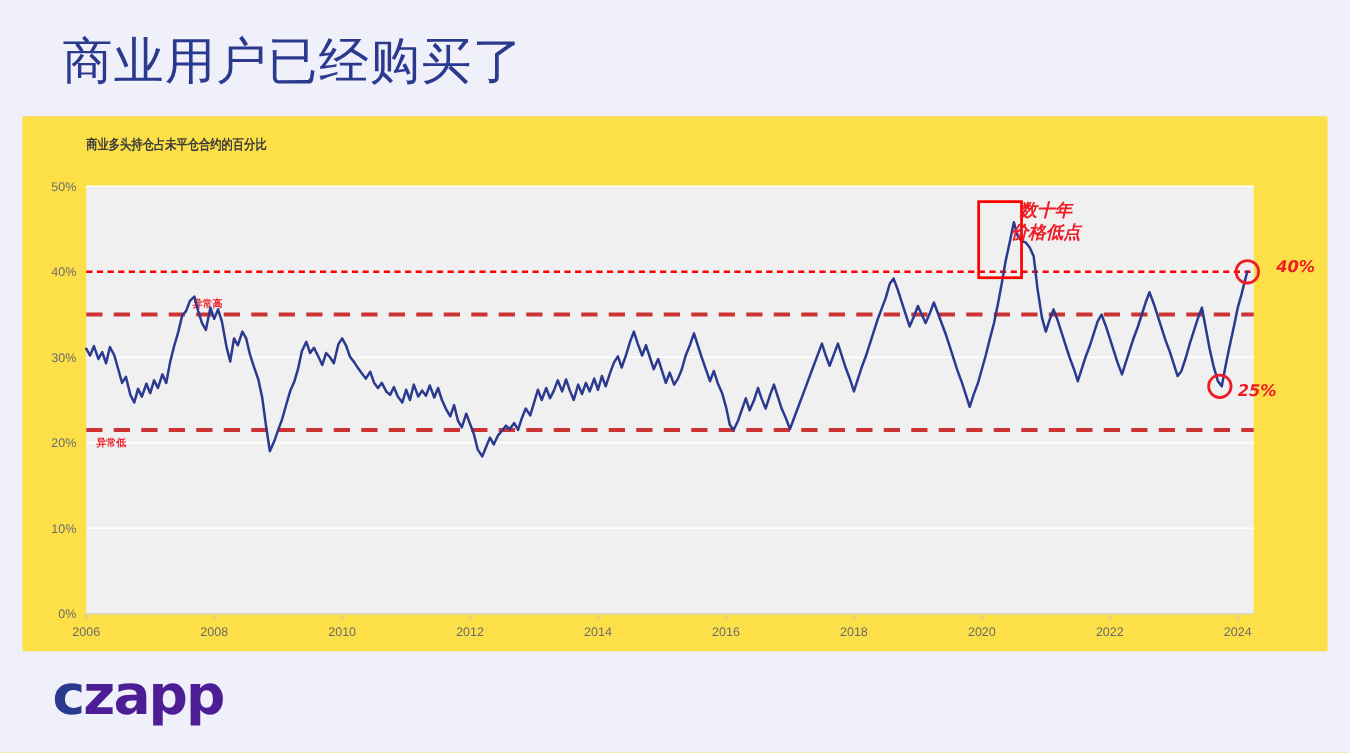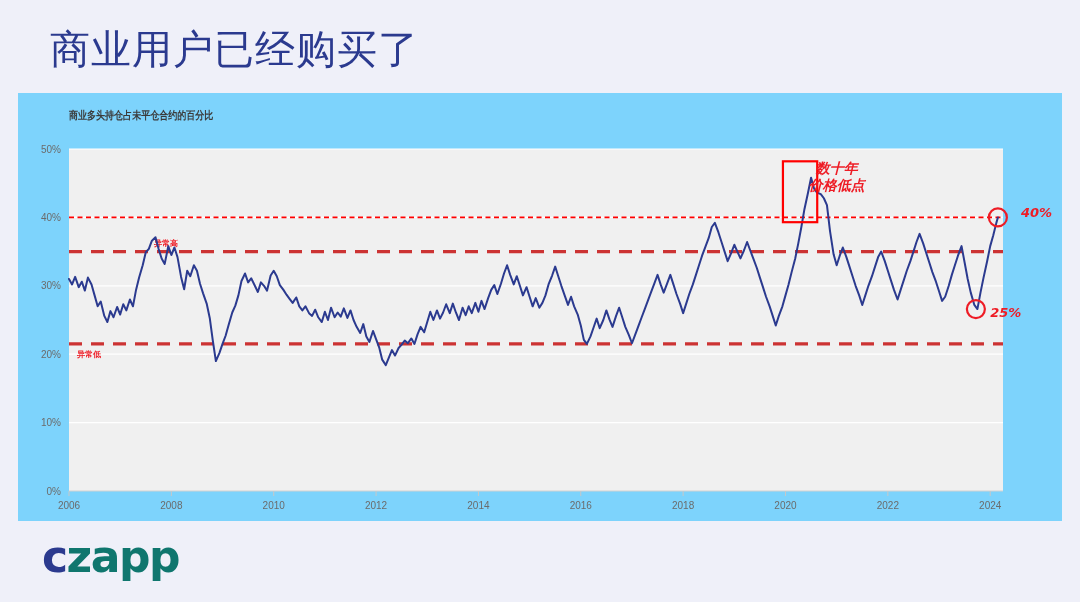--- a/index.html
+++ b/index.html
@@ -29,21 +29,21 @@
     letter-spacing: 1px;
     font-family: Liberation Sans, sans-serif;
     white-space: nowrap;
   }
   #chart-card {
     position: absolute;
     left: 18px;
     top: 93px;
     width: 1044px;
     height: 428px;
-    background: #7dd3fc;
+    background: #fde047;
   }
   #chart-subtitle {
     position: absolute;
     left: 51px;
     top: 15px;
     font-size: 11px;
     font-weight: bold;
     color: #3b3b3b;
     font-family: "DejaVu Sans", "Liberation Sans", sans-serif;
     white-space: nowrap;
@@ -65,21 +65,21 @@
   #logo {
     position: absolute;
     left: 42px;
     top: 531px;
     font-size: 44px;
     font-weight: bold;
     letter-spacing: -1.5px;
     font-family: "DejaVu Sans", "Liberation Sans", sans-serif;
   }
   #logo .c-part { color: #2b3a8f; }
-  #logo .zapp-part { color: #0f766e; }
+  #logo .zapp-part { color: #4c1d95; }
   .ylabel, .xlabel {
     font-size: 10px;
     fill: #6b6b6b;
     font-family: "Liberation Sans", sans-serif;
   }
   .ann-red {
     fill: #ee1c25;
     font-family: "DejaVu Sans", "Liberation Sans", sans-serif;
     font-weight: bold;
     font-style: italic;

